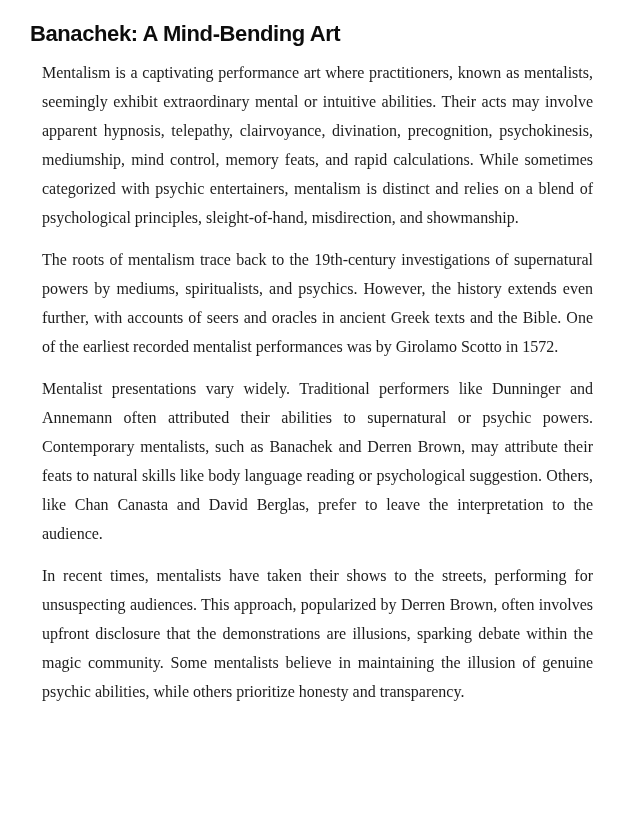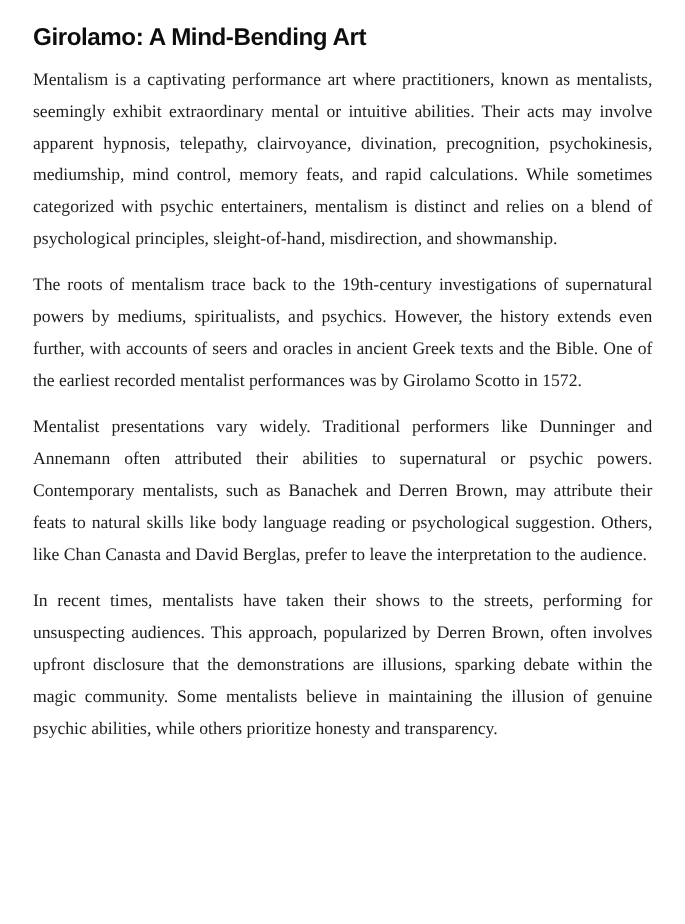--- a/index.html
+++ b/index.html
@@ -19,21 +19,21 @@
   .page-title {
     margin: 0 0 10px 0;
     font-family: "Liberation Sans", "DejaVu Sans", sans-serif;
     font-weight: 800;
     font-size: 22px;
     line-height: 1.25;
     letter-spacing: -0.4px;
     color: #0d0d0d;
   }
   .body-copy p {
-    margin: 0 0 13px 0;
+    margin: 0 0 13px 12px;
     font-family: "Liberation Serif", "DejaVu Serif", serif;
     font-size: 16px;
     line-height: 29px;
     color: #1c1c1c;
     text-align: justify;
     text-justify: inter-word;
   }
   .page-number {
     position: absolute;
     left: 0;
@@ -43,21 +43,21 @@
     font-family: "Liberation Serif", "DejaVu Serif", serif;
     font-size: 13.5px;
     color: #1c1c1c;
   }
 </style>
 </head>
 <body>
 
 <div class="page">
 
-  <h1 class="page-title">Girolamo: A Mind-Bending Art</h1>
+  <h1 class="page-title">Banachek: A Mind-Bending Art</h1>
 
   <div class="body-copy">
     <p>Mentalism is a captivating performance art where practitioners, known as mentalists, seemingly exhibit extraordinary mental or intuitive abilities. Their acts may involve apparent hypnosis, telepathy, clairvoyance, divination, precognition, psychokinesis, mediumship, mind control, memory feats, and rapid calculations. While sometimes categorized with psychic entertainers, mentalism is distinct and relies on a blend of psychological principles, sleight-of-hand, misdirection, and showmanship.</p>
     <p>The roots of mentalism trace back to the 19th-century investigations of supernatural powers by mediums, spiritualists, and psychics. However, the history extends even further, with accounts of seers and oracles in ancient Greek texts and the Bible. One of the earliest recorded mentalist performances was by Girolamo Scotto in 1572.</p>
     <p>Mentalist presentations vary widely. Traditional performers like Dunninger and Annemann often attributed their abilities to supernatural or psychic powers. Contemporary mentalists, such as Banachek and Derren Brown, may attribute their feats to natural skills like body language reading or psychological suggestion. Others, like Chan Canasta and David Berglas, prefer to leave the interpretation to the audience.</p>
     <p>In recent times, mentalists have taken their shows to the streets, performing for unsuspecting audiences. This approach, popularized by Derren Brown, often involves upfront disclosure that the demonstrations are illusions, sparking debate within the magic community. Some mentalists believe in maintaining the illusion of genuine psychic abilities, while others prioritize honesty and transparency.</p>
   </div>
 
 
 </div>

